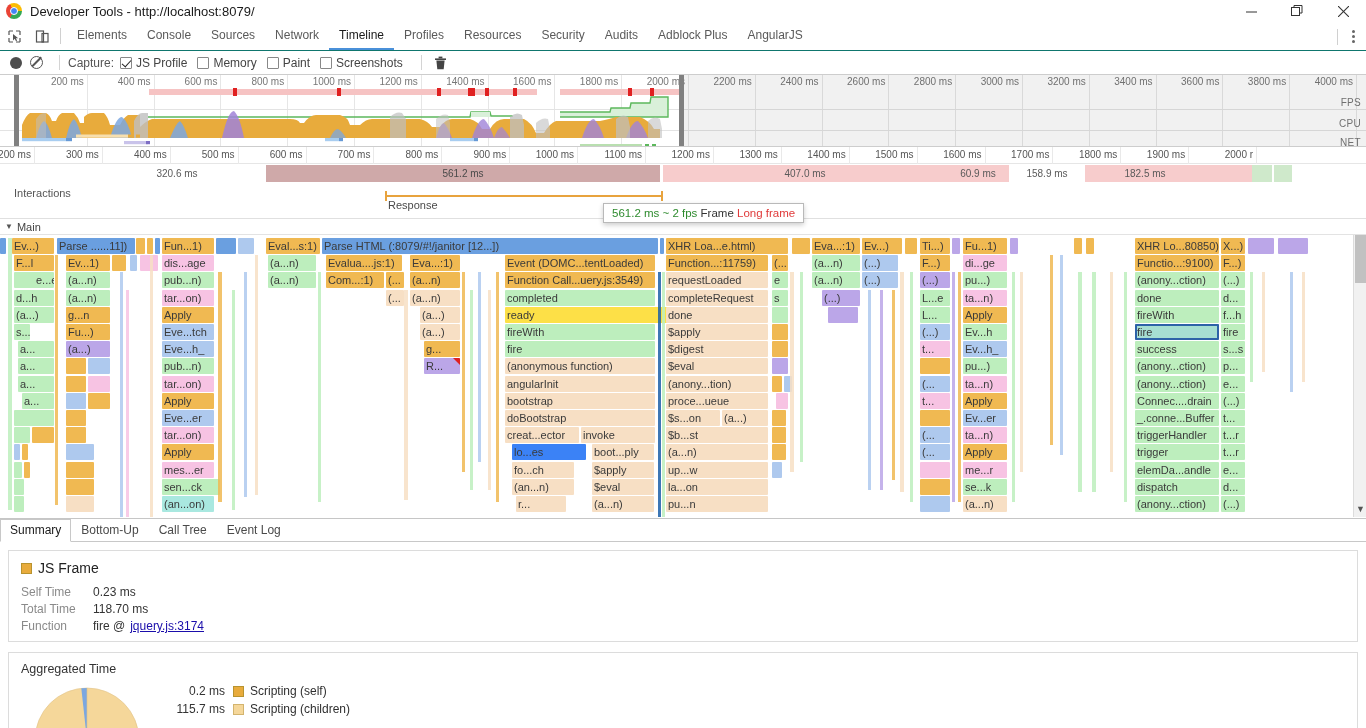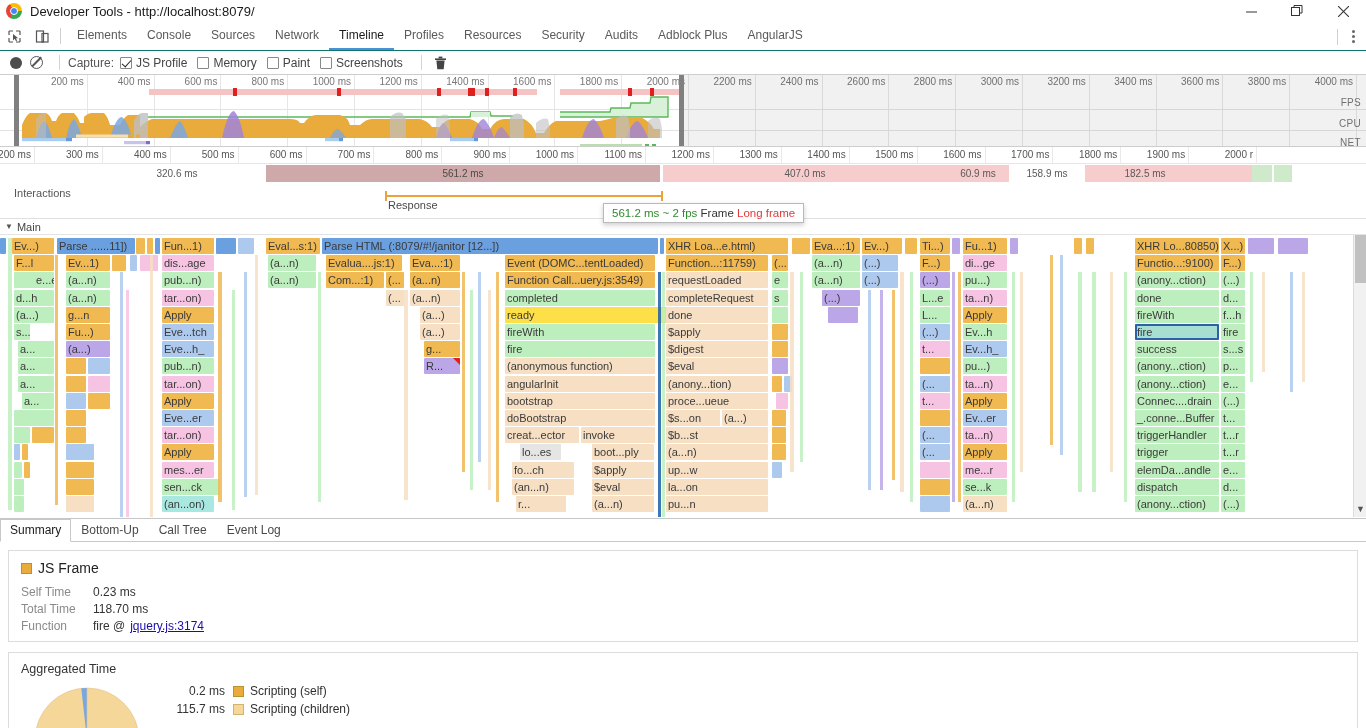--- a/index.html
+++ b/index.html
@@ -681,21 +681,21 @@
         <div class="fbox" style="left: 666px; width: 102px; top: 192.2px; background: rgb(247, 223, 196);">$b...st</div>
         <div class="fbox" style="left: 772px; width: 14px; top: 192.2px; background: rgb(240, 185, 82);"></div>
         <div class="fbox" style="left: 920px; width: 30px; top: 192.2px; background: rgb(174, 201, 238);">(...</div>
         <div class="fbox" style="left: 963px; width: 44px; top: 192.2px; background: rgb(247, 195, 227);">ta...n)</div>
         <div class="fbox" style="left: 1135px; width: 84px; top: 192.2px; background: rgb(189, 238, 189);">triggerHandler</div>
         <div class="fbox" style="left: 1221px; width: 24px; top: 192.2px; background: rgb(189, 238, 189);">t...r</div>
         <div class="fbox" style="left: 14px; width: 6px; top: 209.4px; background: rgb(174, 201, 238);"></div>
         <div class="fbox" style="left: 22px; width: 6px; top: 209.4px; background: rgb(240, 185, 82);"></div>
         <div class="fbox" style="left: 66px; width: 28px; top: 209.4px; background: rgb(174, 201, 238);"></div>
         <div class="fbox" style="left: 162px; width: 52px; top: 209.4px; background: rgb(240, 185, 82);">Apply</div>
-        <div class="fbox" style="left: 512px; width: 41px; top: 209.4px; background: #e5e5e5; margin-left: 8px;">lo...es</div>
+        <div class="fbox" style="left: 512px; width: 74px; top: 209.4px; background: #3b82f6;">lo...es</div>
         <div class="fbox" style="left: 592px; width: 62px; top: 209.4px; background: rgb(247, 223, 196);">boot...ply</div>
         <div class="fbox" style="left: 666px; width: 102px; top: 209.4px; background: rgb(247, 223, 196);">(a...n)</div>
         <div class="fbox" style="left: 772px; width: 14px; top: 209.4px; background: rgb(240, 185, 82);"></div>
         <div class="fbox" style="left: 920px; width: 30px; top: 209.4px; background: rgb(174, 201, 238);">(...</div>
         <div class="fbox" style="left: 963px; width: 44px; top: 209.4px; background: rgb(240, 185, 82);">Apply</div>
         <div class="fbox" style="left: 1135px; width: 84px; top: 209.4px; background: rgb(189, 238, 189);">trigger</div>
         <div class="fbox" style="left: 1221px; width: 24px; top: 209.4px; background: rgb(189, 238, 189);">t...r</div>
         <div class="fbox" style="left: 14px; width: 8px; top: 226.6px; background: rgb(189, 238, 189);"></div>
         <div class="fbox" style="left: 24px; width: 6px; top: 226.6px; background: rgb(240, 185, 82);"></div>
         <div class="fbox" style="left: 66px; width: 28px; top: 226.6px; background: rgb(240, 185, 82);"></div>

